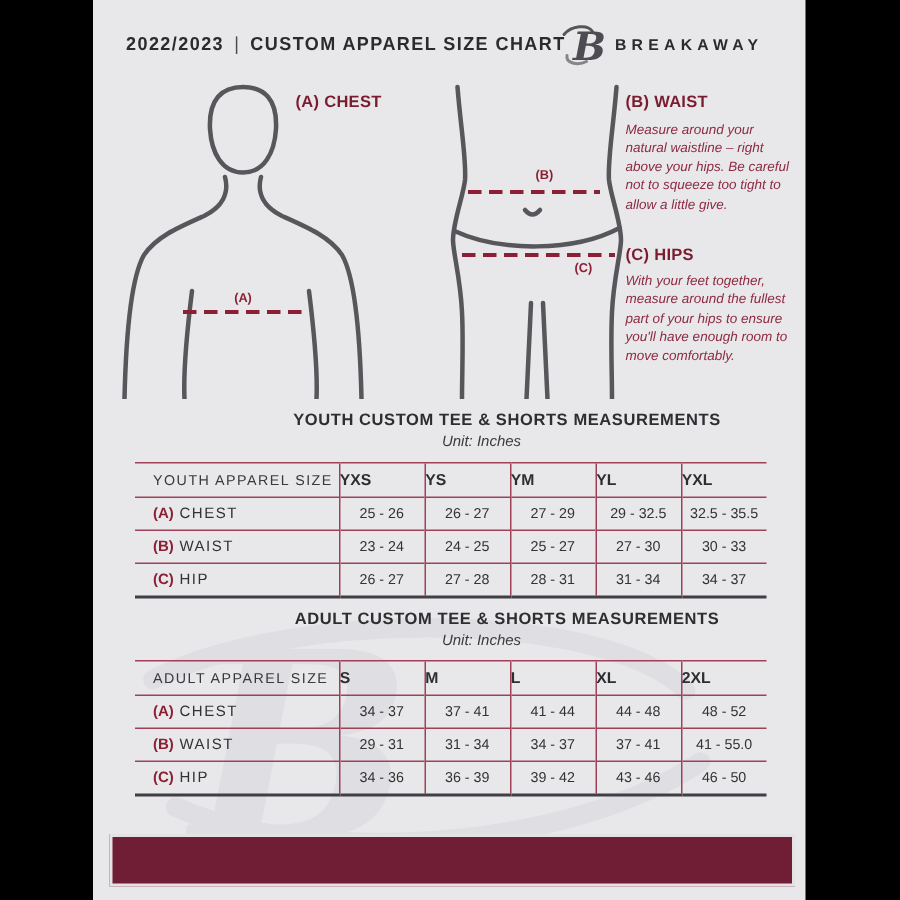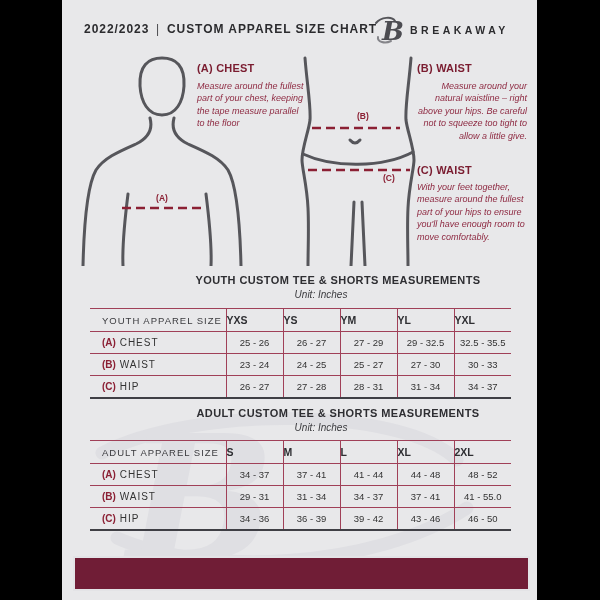--- a/index.html
+++ b/index.html
@@ -22,21 +22,21 @@
   .torso-svg { position:absolute; left:18px; top:54px; }
   .lower-svg { position:absolute; left:236px; top:56px; }
   .diag-label { position:absolute; font-size:8.5px; font-weight:bold; color:#8b2034; }
   .lbl-a { left:90px;  top:193px; width:20px; text-align:center; }
   .lbl-b { left:295px; top:111px; }
   .lbl-c { left:321px; top:173px; }
 
   .instr-head { position:absolute; font-size:11px; font-weight:bold; color:#7a1c30; letter-spacing:.2px; }
   .instr-body { position:absolute; font-size:9px; font-style:italic; color:#8e2a42; line-height:1.38; }
   .ih-a { left:135px; top:62px; }  .ib-a { left:135px; top:80px;  width:108px; }
-  .ih-b { left:355px; top:62px; }  .ib-b { left:355px; top:80px;  width:110px;text-align:right; }
+  .ih-b { left:355px; top:62px; }  .ib-b { left:355px; top:80px;  width:110px; }
   .ih-c { left:355px; top:164px; } .ib-c { left:355px; top:181px; width:114px; }
 
   
   .sec-title { position:absolute; left:0; width:552px; text-align:center; font-size:11px;
                font-weight:bold; color:#2e2e32; letter-spacing:.4px; }
   .sec-unit  { position:absolute; left:0; width:518px; text-align:center; font-size:10px;
                font-style:italic; color:#3a3a3e; }
   .yt-title { top:274px; } .yt-unit { top:289px; }
   .ad-title { top:407px; } .ad-unit { top:422px; }
 
@@ -111,24 +111,23 @@
           <path d="M56 146 C55 168 54 190 53 210"></path>
           <path d="M64 146 C65 168 66 190 67 210"></path>
         </g>
         <path d="M14 72 L102 72" fill="none" stroke="#8b2034" stroke-width="2.6" stroke-dasharray="9 5"></path>
         <path d="M10 114 L112 114" fill="none" stroke="#8b2034" stroke-width="2.6" stroke-dasharray="9 5"></path>
       </svg>
       <div class="diag-label lbl-b">(B)</div>
       <div class="diag-label lbl-c">(C)</div>
 
       <div class="instr-head ih-a">(A) CHEST</div>
-      <div class="instr-body ib-a">Measure around the fullest part of your chest, keeping the tape measure parallel to the floor</div>
       <div class="instr-head ih-b">(B) WAIST</div>
       <div class="instr-body ib-b">Measure around your natural waistline – right above your hips. Be careful not to squeeze too tight to allow a little give.</div>
-      <div class="instr-head ih-c">(C) WAIST</div>
+      <div class="instr-head ih-c">(C) HIPS</div>
       <div class="instr-body ib-c">With your feet together, measure around the fullest part of your hips to ensure you'll have enough room to move comfortably.</div>
 
       <div class="sec-title yt-title">YOUTH CUSTOM TEE &amp; SHORTS MEASUREMENTS</div>
       <div class="sec-unit yt-unit">Unit: Inches</div>
       <table class="sizetable yt-table">
         <colgroup>
             <col class="c0">
             <col class="cv">
             <col class="cv">
             <col class="cv">

